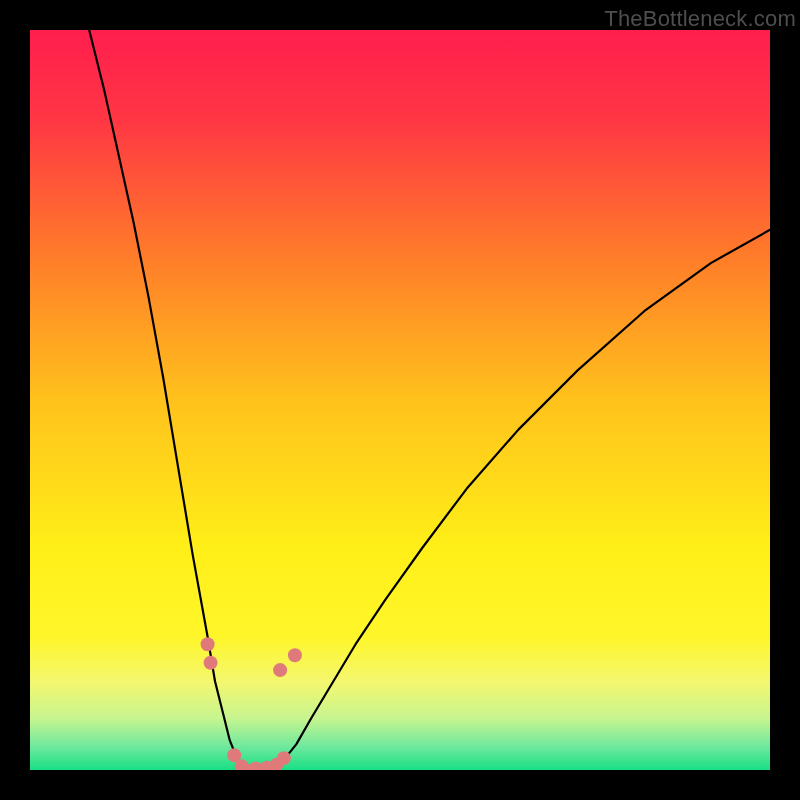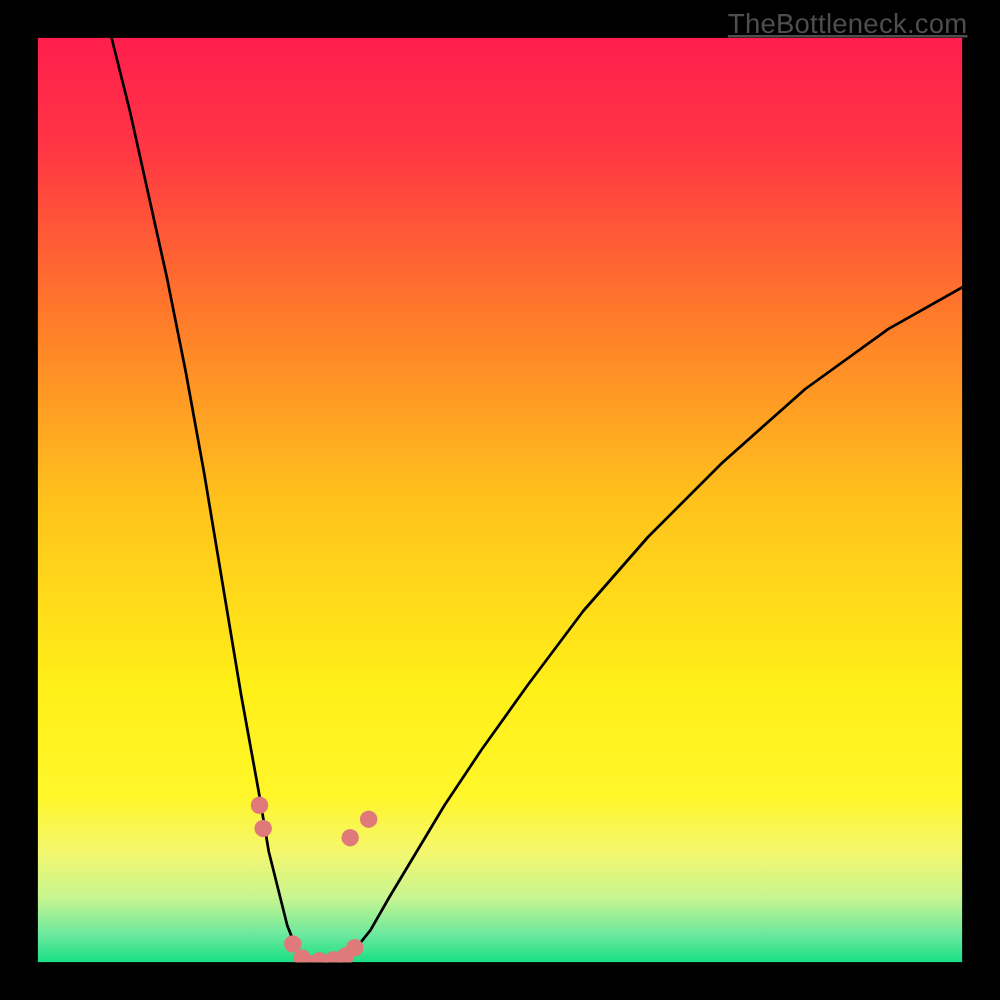--- a/index.html
+++ b/index.html
@@ -26,26 +26,25 @@
     overflow: hidden;
   }
   .gradient-bg {
     position: absolute;
     top: 0; left: 0;
     width: 100%; height: 100%;
   }
   .watermark {
     position: absolute;
     top: 6px;
-    right: 26px;
+    right: 4px;
     color: #4e4e4e;
     font-size: 22px;
     font-weight: 500;
     letter-spacing: 0.2px;
-    text-decoration: underline;
   }
   svg.curve-layer {
     position: absolute;
     top: 0; left: 0;
     width: 740px; height: 740px;
   }
 </style>
 </head>
 <body>
 

